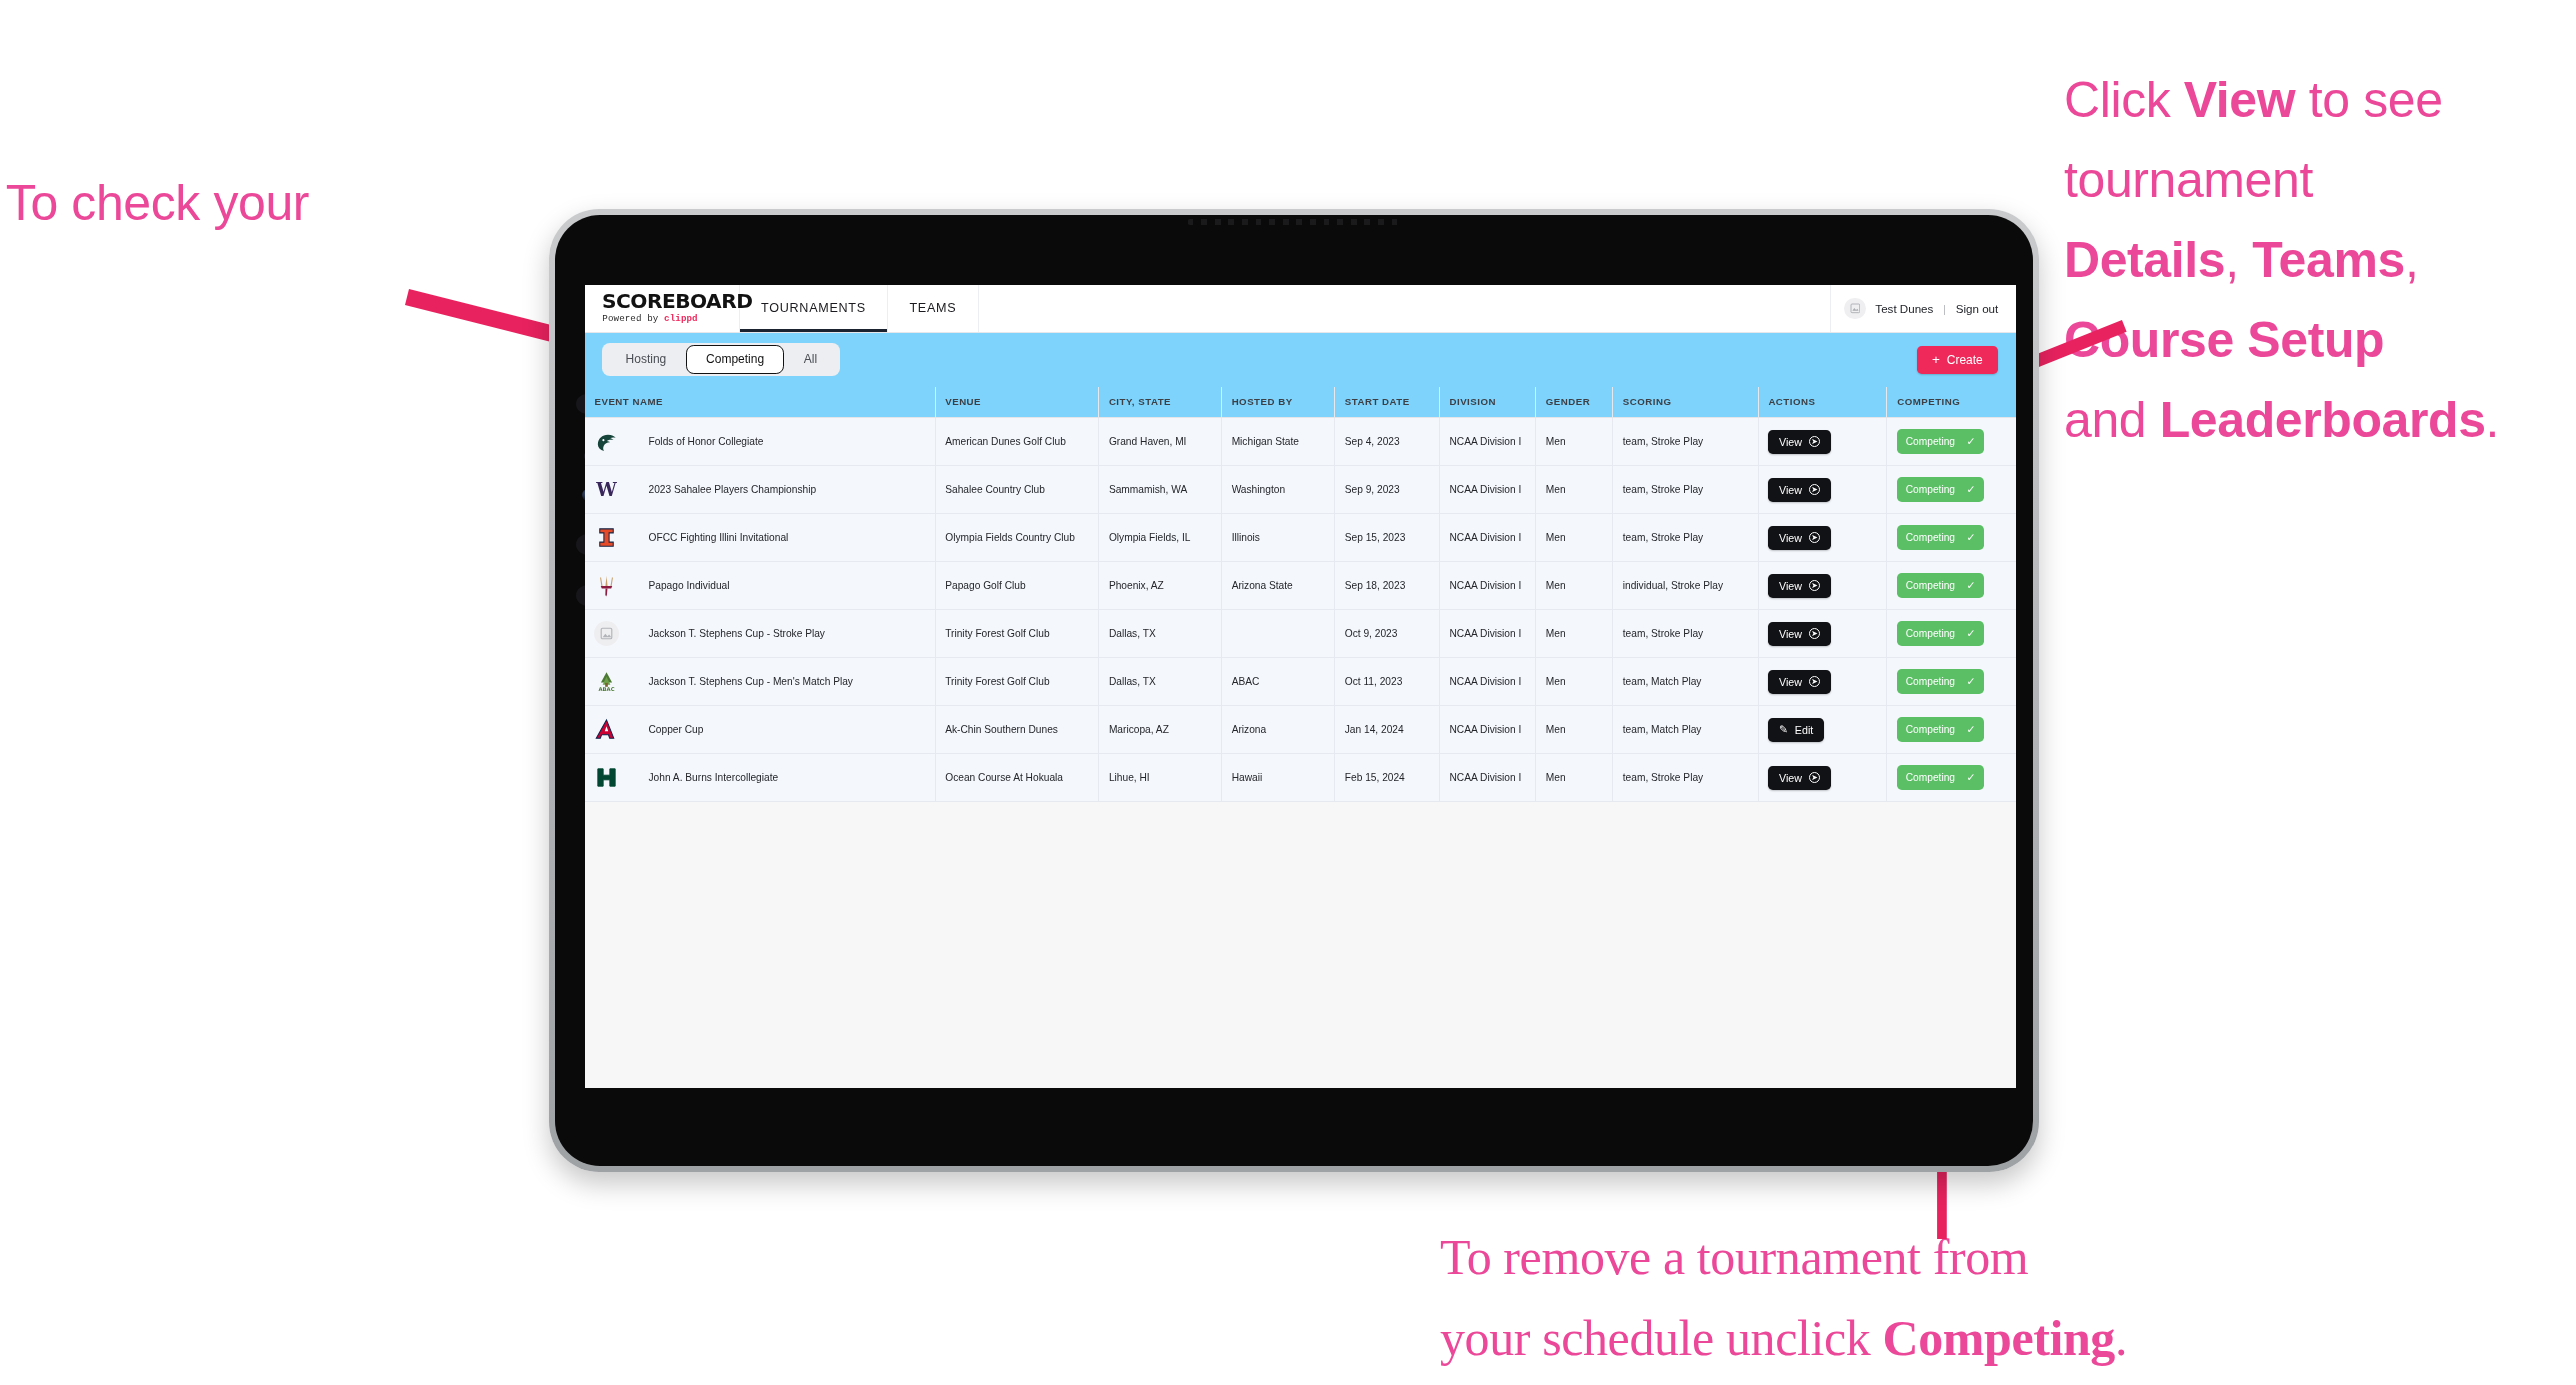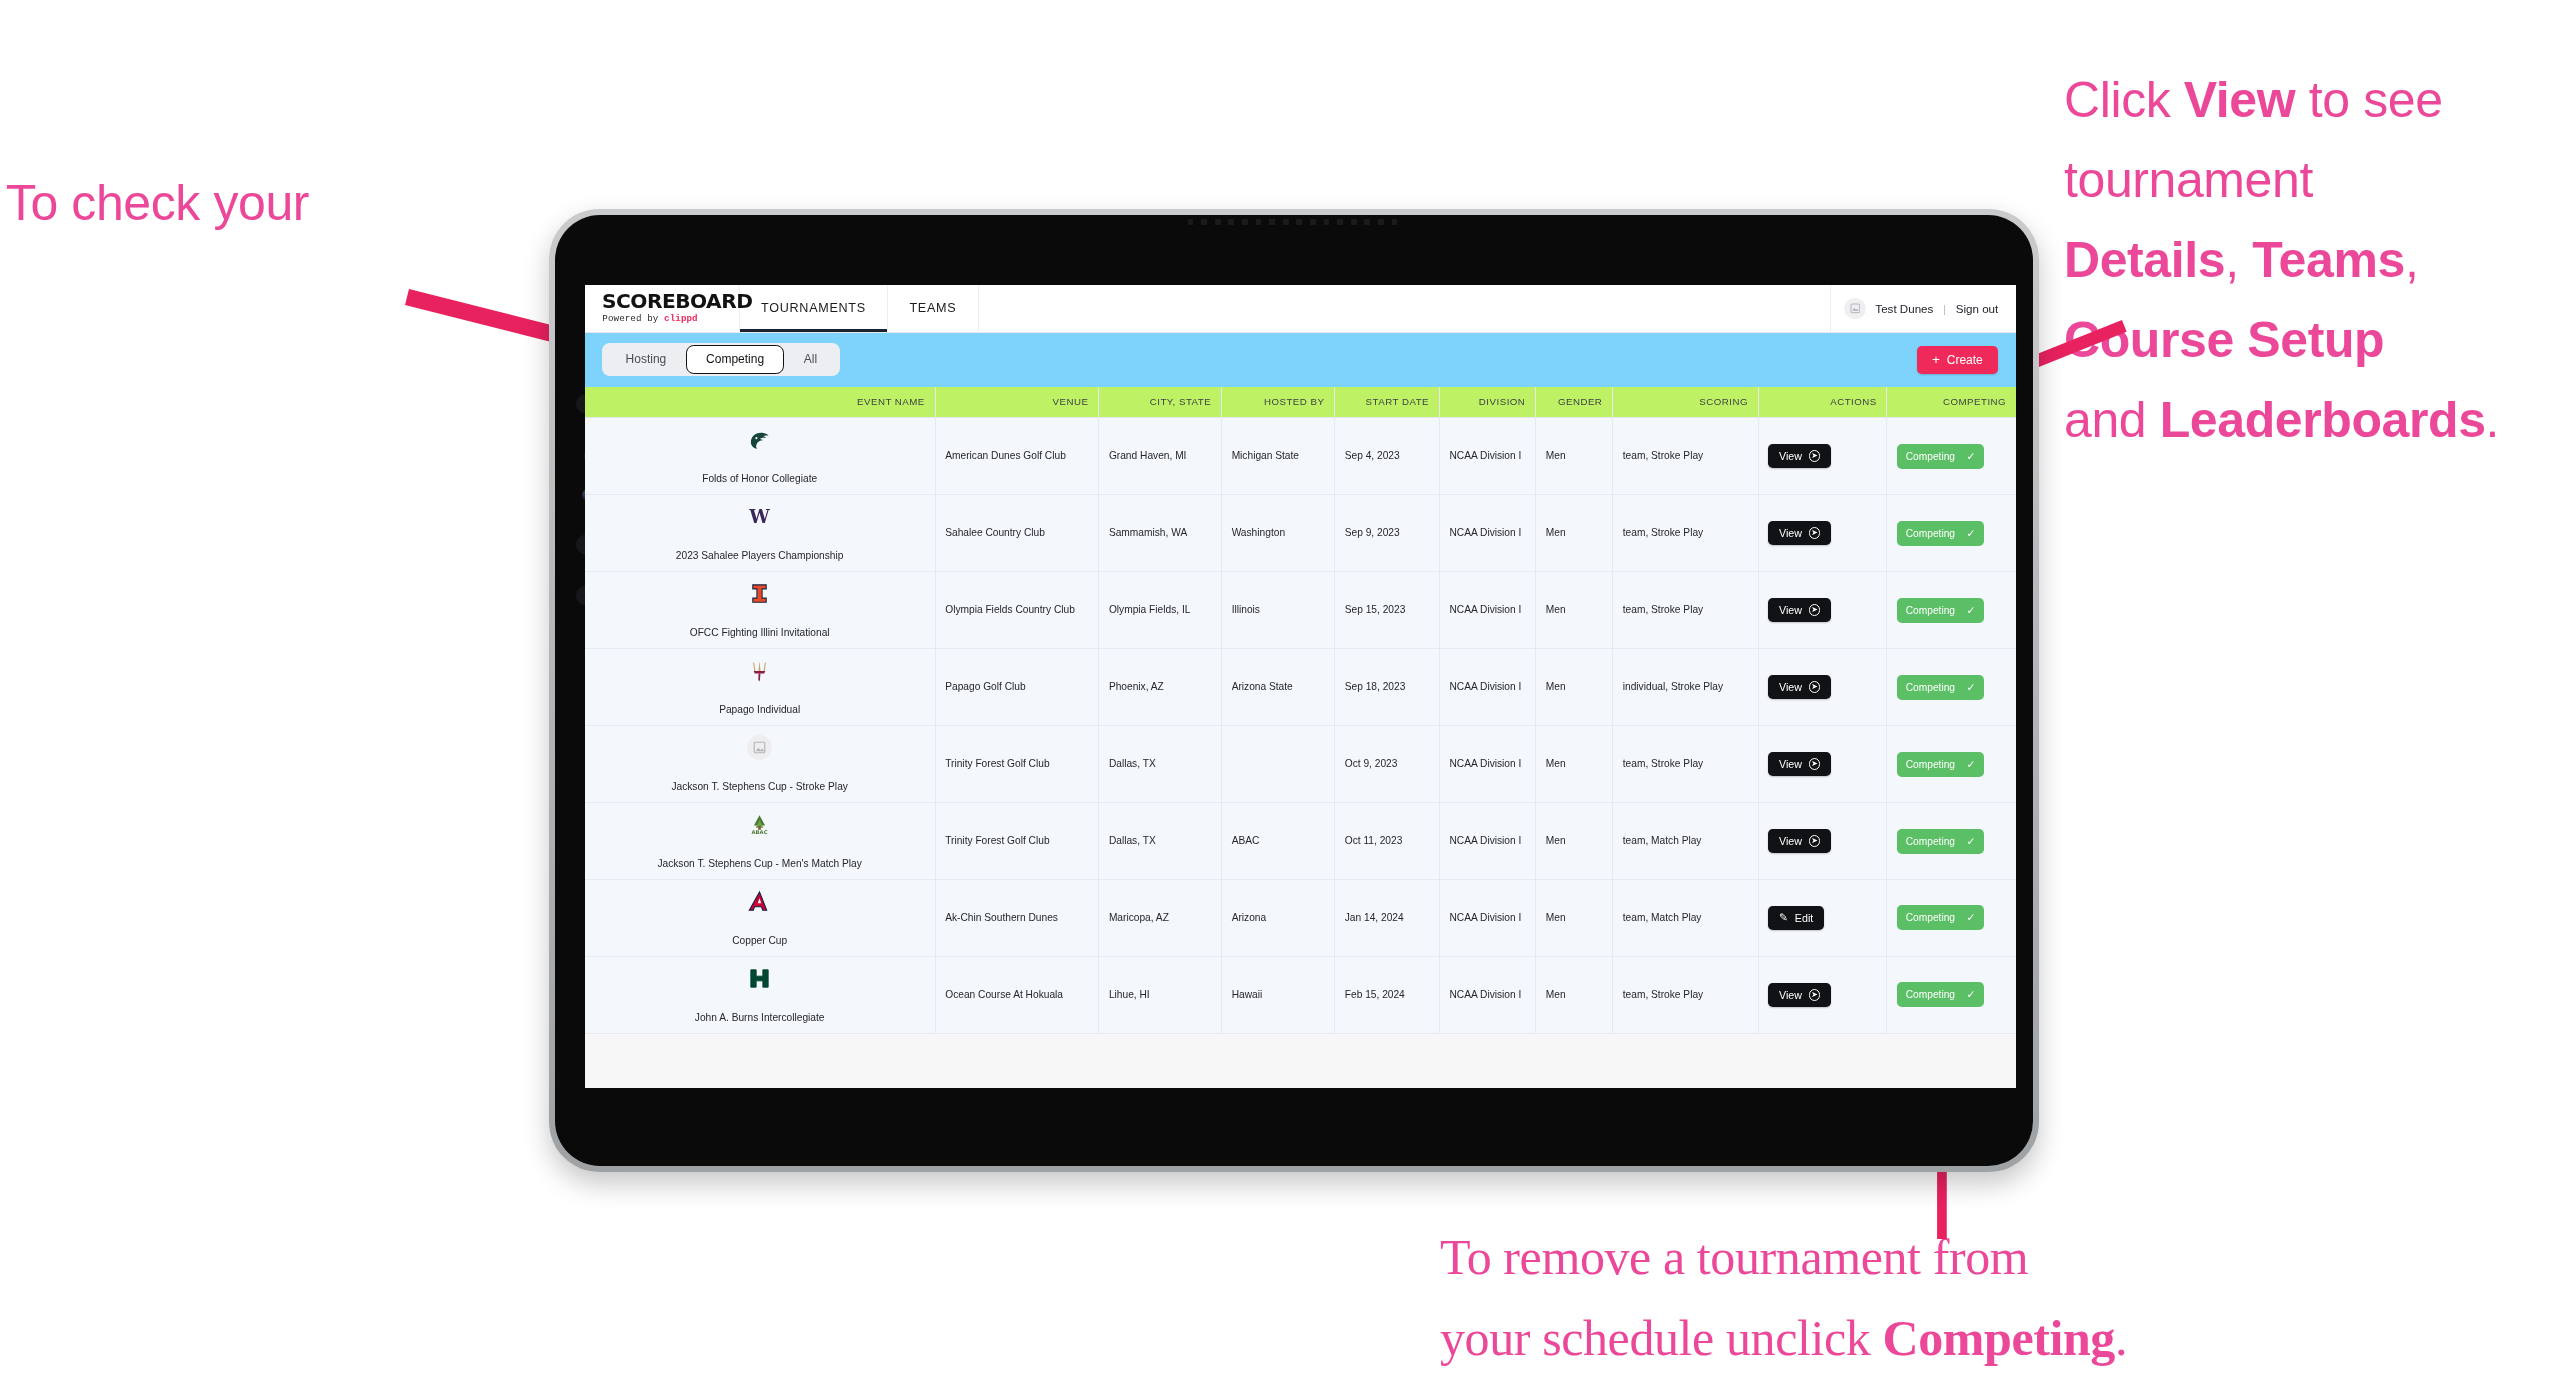--- a/index.html
+++ b/index.html
@@ -150,23 +150,23 @@
     font-size: 12px; display: flex; align-items: center; gap: 6.8px;
     font-family: "Liberation Sans", sans-serif;
     box-shadow: 0 1px 1.9px rgba(0,0,0,.18);
   }
   #create-btn .plus { font-size: 13.6px; line-height: 1; }
 
   
   #table-wrap { flex: 1 1 auto; background: #f7f7f8; overflow: hidden; }
   table#tournaments { width: 100%; border-collapse: collapse; table-layout: fixed; }
   table#tournaments thead th {
-    background: #bef264;
-    text-align: right;
-    font-size: 9.7px; font-weight: 400; letter-spacing: 0.5px;
+    background: #7dd3fc;
+    text-align: left;
+    font-size: 9.7px; font-weight: 700; letter-spacing: 0.5px;
     color: #3d3f45; padding: 9.7px 9.7px;
     border-bottom: 1px solid #e3e5e9;
     border-right: 1px solid #e6e8ec;
     height: 29px;
     vertical-align: middle;
   }
   table#tournaments thead th:last-child { border-right: none; }
   table#tournaments tbody td {
     background: #f4f7fc;
     font-size: 10.2px; color: #24262b;
@@ -183,21 +183,21 @@
   .c-venue   { width: 136px; }
   .c-city    { width: 102px; }
   .c-host    { width: 94px; }
   .c-date    { width: 87px; }
   .c-div     { width: 80px; }
   .c-gender  { width: 64px; }
   .c-scoring { width: 121px; }
   .c-actions { width: 107px; }
   .c-compete { width: 107px; }
 
-  .event-cell { display: flex; align-items: center; gap: 20px; flex-direction: column; }
+  .event-cell { display: flex; align-items: center; gap: 29px; }
   .logo {
     width: 25px; height: 25px; flex: 0 0 25px;
     display: flex; align-items: center; justify-content: center;
     font-size: 18.4px; font-weight: 700; line-height: 1;
     font-family: "DejaVu Serif", serif;
   }
   .logo svg { display: block; }
 
   .view-btn {
     background: #111215; color: #ffffff;

